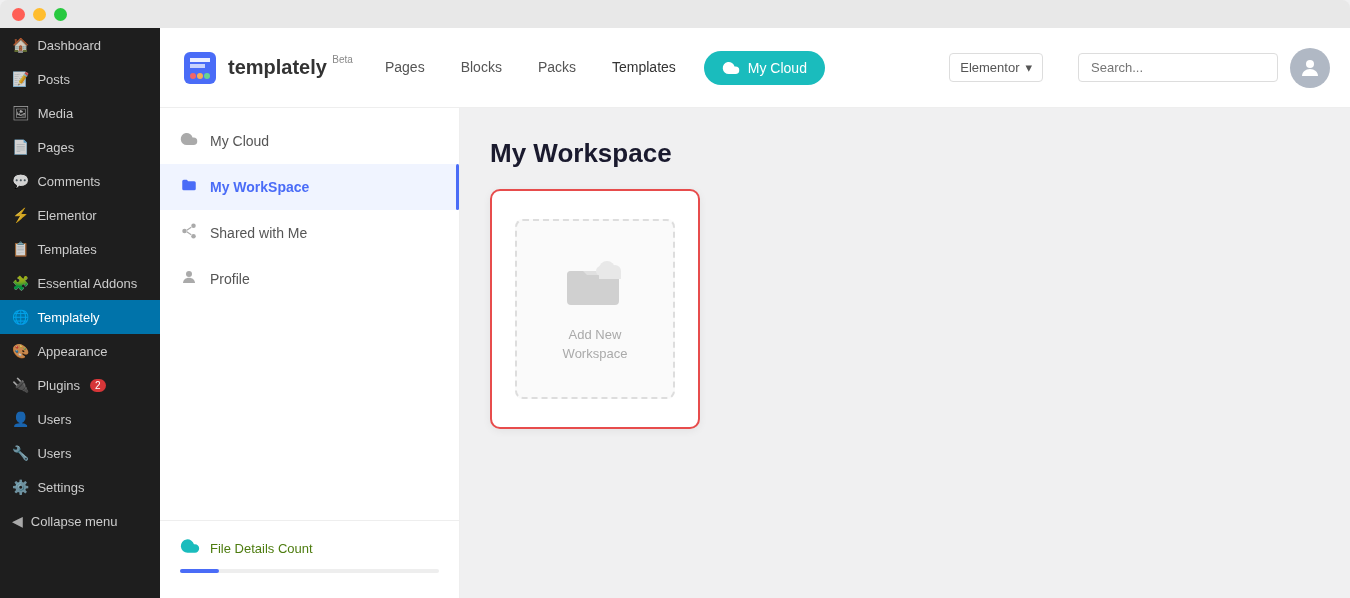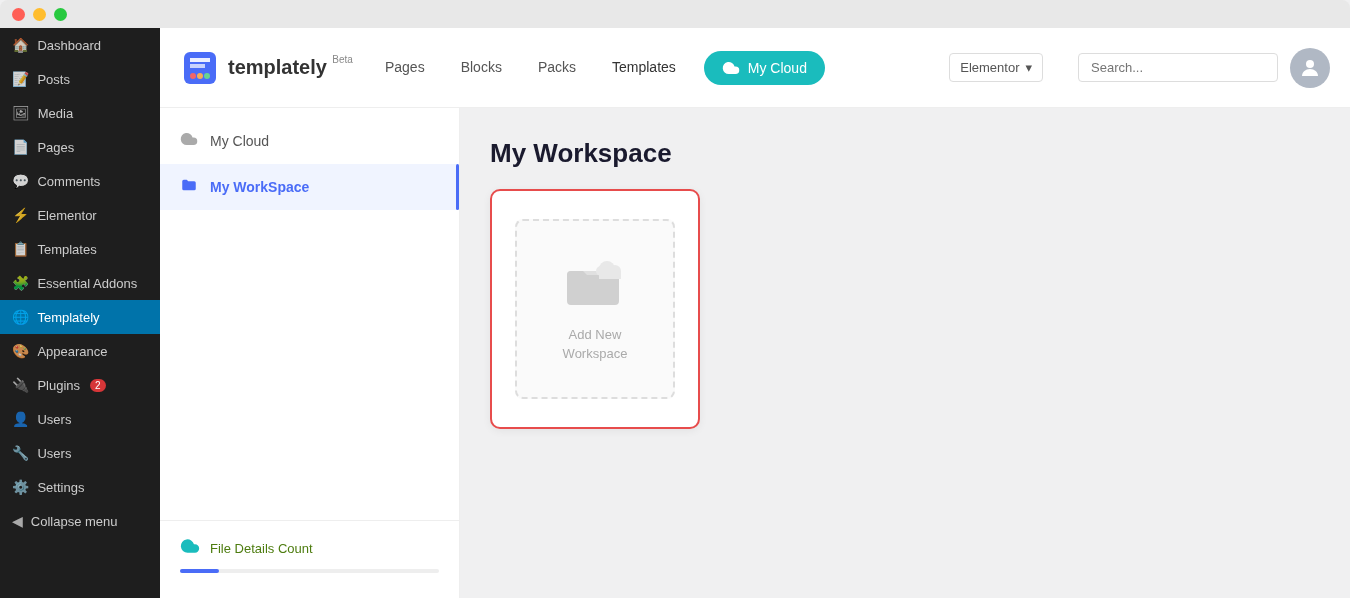--- a/index.html
+++ b/index.html
@@ -418,20 +418,44 @@
           <div class="left-panel-item" style="color:#4a6cf7; font-weight:600; width:100%;">
             <span class="item-icon">
               <svg width="18" height="18" viewBox="0 0 24 24" fill="none">
                 <path d="M3 7a2 2 0 0 1 2-2h4l2 2h8a2 2 0 0 1 2 2v8a2 2 0 0 1-2 2H5a2 2 0 0 1-2-2V7z" fill="#4a6cf7"></path>
               </svg>
             </span>
             <span>My WorkSpace</span>
           </div>
           <div style="position:absolute;right:0;top:0;width:3px;height:100%;background:#4a6cf7;border-radius:2px;"></div>
         </div>
+        <div class="panel-item-wrapper">
+          <div class="left-panel-item">
+            <span class="item-icon">
+              <svg width="18" height="18" viewBox="0 0 24 24" fill="none">
+                <circle cx="18" cy="5" r="3" fill="#aaa"></circle>
+                <circle cx="6" cy="12" r="3" fill="#aaa"></circle>
+                <circle cx="18" cy="19" r="3" fill="#aaa"></circle>
+                <path d="M9 11l6-4M9 13l6 4" stroke="#aaa" stroke-width="1.5"></path>
+              </svg>
+            </span>
+            <span>Shared with Me</span>
+          </div>
+        </div>
+        <div class="panel-item-wrapper">
+          <div class="left-panel-item">
+            <span class="item-icon">
+              <svg width="18" height="18" viewBox="0 0 24 24" fill="none">
+                <circle cx="12" cy="8" r="4" fill="#aaa"></circle>
+                <path d="M4 20c0-4 3.6-7 8-7s8 3 8 7" fill="#aaa"></path>
+              </svg>
+            </span>
+            <span>Profile</span>
+          </div>
+        </div>
 
         <div class="left-panel-bottom">
           <div class="file-details">
             <span class="file-details-icon">
               <svg width="20" height="20" viewBox="0 0 24 24" fill="none">
                 <path d="M18 10h-1.26A8 8 0 1 0 9 20h9a5 5 0 0 0 0-10z" fill="#1abcbd"></path>
               </svg>
             </span>
             <span>File Details Count</span>
           </div>

